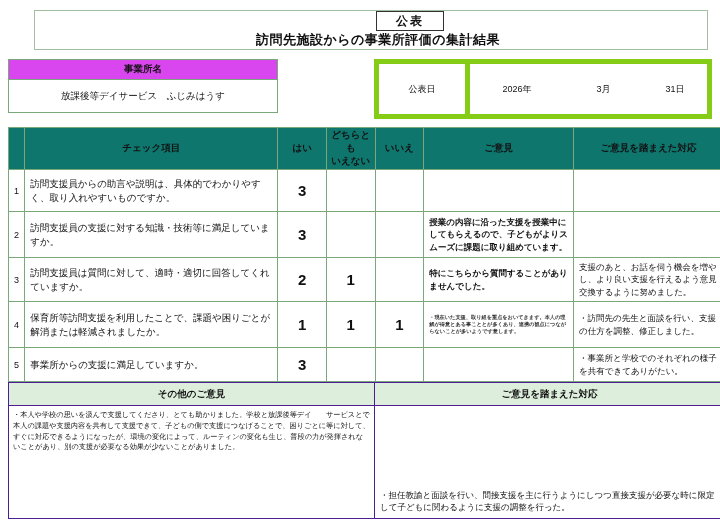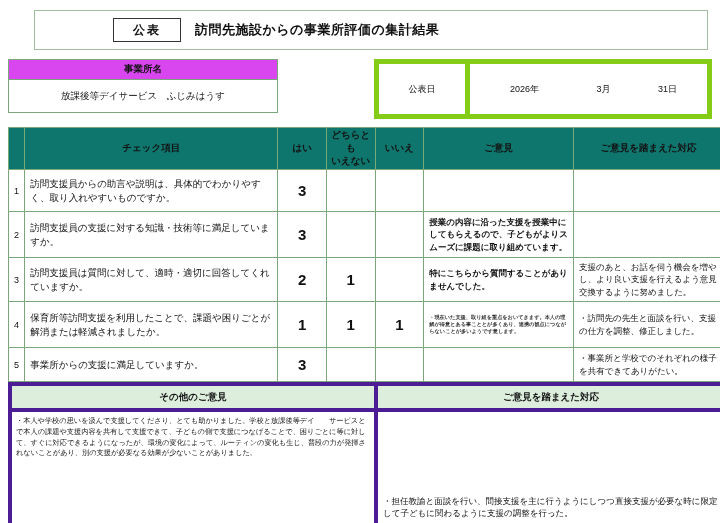--- a/index.html
+++ b/index.html
@@ -14,20 +14,21 @@
   .page{position:relative;width:720px;height:523px;box-sizing:border-box;padding:4px 6px 0 6px;}
   .topright{text-align:right;font-size:10px;padding-right:4px;padding-top:1px;letter-spacing:0.5px;}
 
   
   .titlebar{
     margin:6px 6px 0 28px;
     border:1px solid #9fbf9f;
     height:38px;
     display:flex;align-items:center;
     background:#fff;
+    flex-direction:column;
   }
   .title-badge{
     border:1px solid #333;
     width:66px;height:22px;
     margin-left:78px;
     display:flex;align-items:center;justify-content:center;
     font-size:12px;font-weight:bold;letter-spacing:2px;
   }
   .title-text{
     margin-left:14px;font-size:13px;font-weight:bold;letter-spacing:0.5px;
@@ -45,21 +46,21 @@
     background:#d946ef;border:1px solid #7aa87a;height:17px;
     text-align:center;font-size:9.5px;font-weight:bold;
   }
   .hdr-left .td{
     border:1px solid #7aa87a;height:30px;text-align:center;font-size:9.5px;
   }
 
   .hdr-right table{width:100%;}
   .hdr-right td{border:5px solid #84cc16;height:20px;font-size:9px;padding:15px 4px;}
   .hdr-right .lbl{width:78px;text-align:center;font-size:9px;}
-  .dateline{display:flex;align-items:center;justify-content:center;gap:8px;}
+  .dateline{display:flex;align-items:center;justify-content:space-between;gap:8px;}
   .dv{display:inline-block;text-align:center;}
 
   
   .main{margin:8px 2px 0 2px;width:716px;}
   .main table{width:100%;table-layout:fixed;}
   .main th,.main td{border:1px solid #7aa87a;vertical-align:middle;}
   .main th{background:#0f766e;font-weight:bold;font-size:9.5px;height:22px;text-align:center;}
   .c-no{width:16px;}
   .c-q{width:250px;}
   .c-y{width:48px;}
@@ -70,21 +71,21 @@
   .no-cell{text-align:center;font-size:9px;}
   .q-cell{padding:3px 5px;font-size:9.5px;line-height:1.45;}
   .num-cell{text-align:center;font-size:15px;font-weight:bold;}
   .op-cell{padding:3px 5px;font-size:8.5px;line-height:1.45;vertical-align:top;font-weight:bold;}
   .resp-cell{padding:3px 5px;font-size:8.5px;line-height:1.45;vertical-align:top;}
   .tiny{font-size:5.2px;line-height:1.3;color:#333;display:block;}
 
   
   .bottom{margin:0 2px;width:716px;}
   .bottom table{width:100%;table-layout:fixed;}
-  .bottom th,.bottom td{border:4px solid #4c1d95;margin-top:38px;}
+  .bottom th,.bottom td{border:1px solid #4c1d95;margin-top:38px;}
   .bottom th{background:#ddeedd;font-weight:bold;font-size:9.5px;height:20px;text-align:center;}
   .free-cell{padding:4px 4px;font-size:7.2px;line-height:1.5;vertical-align:top;height:104px;}
   .free-cell2{padding:4px 5px;font-size:8.5px;line-height:1.5;vertical-align:bottom;height:104px;}
 </style>
 </head>
 <body>
 
 <div class="page">
 
 

